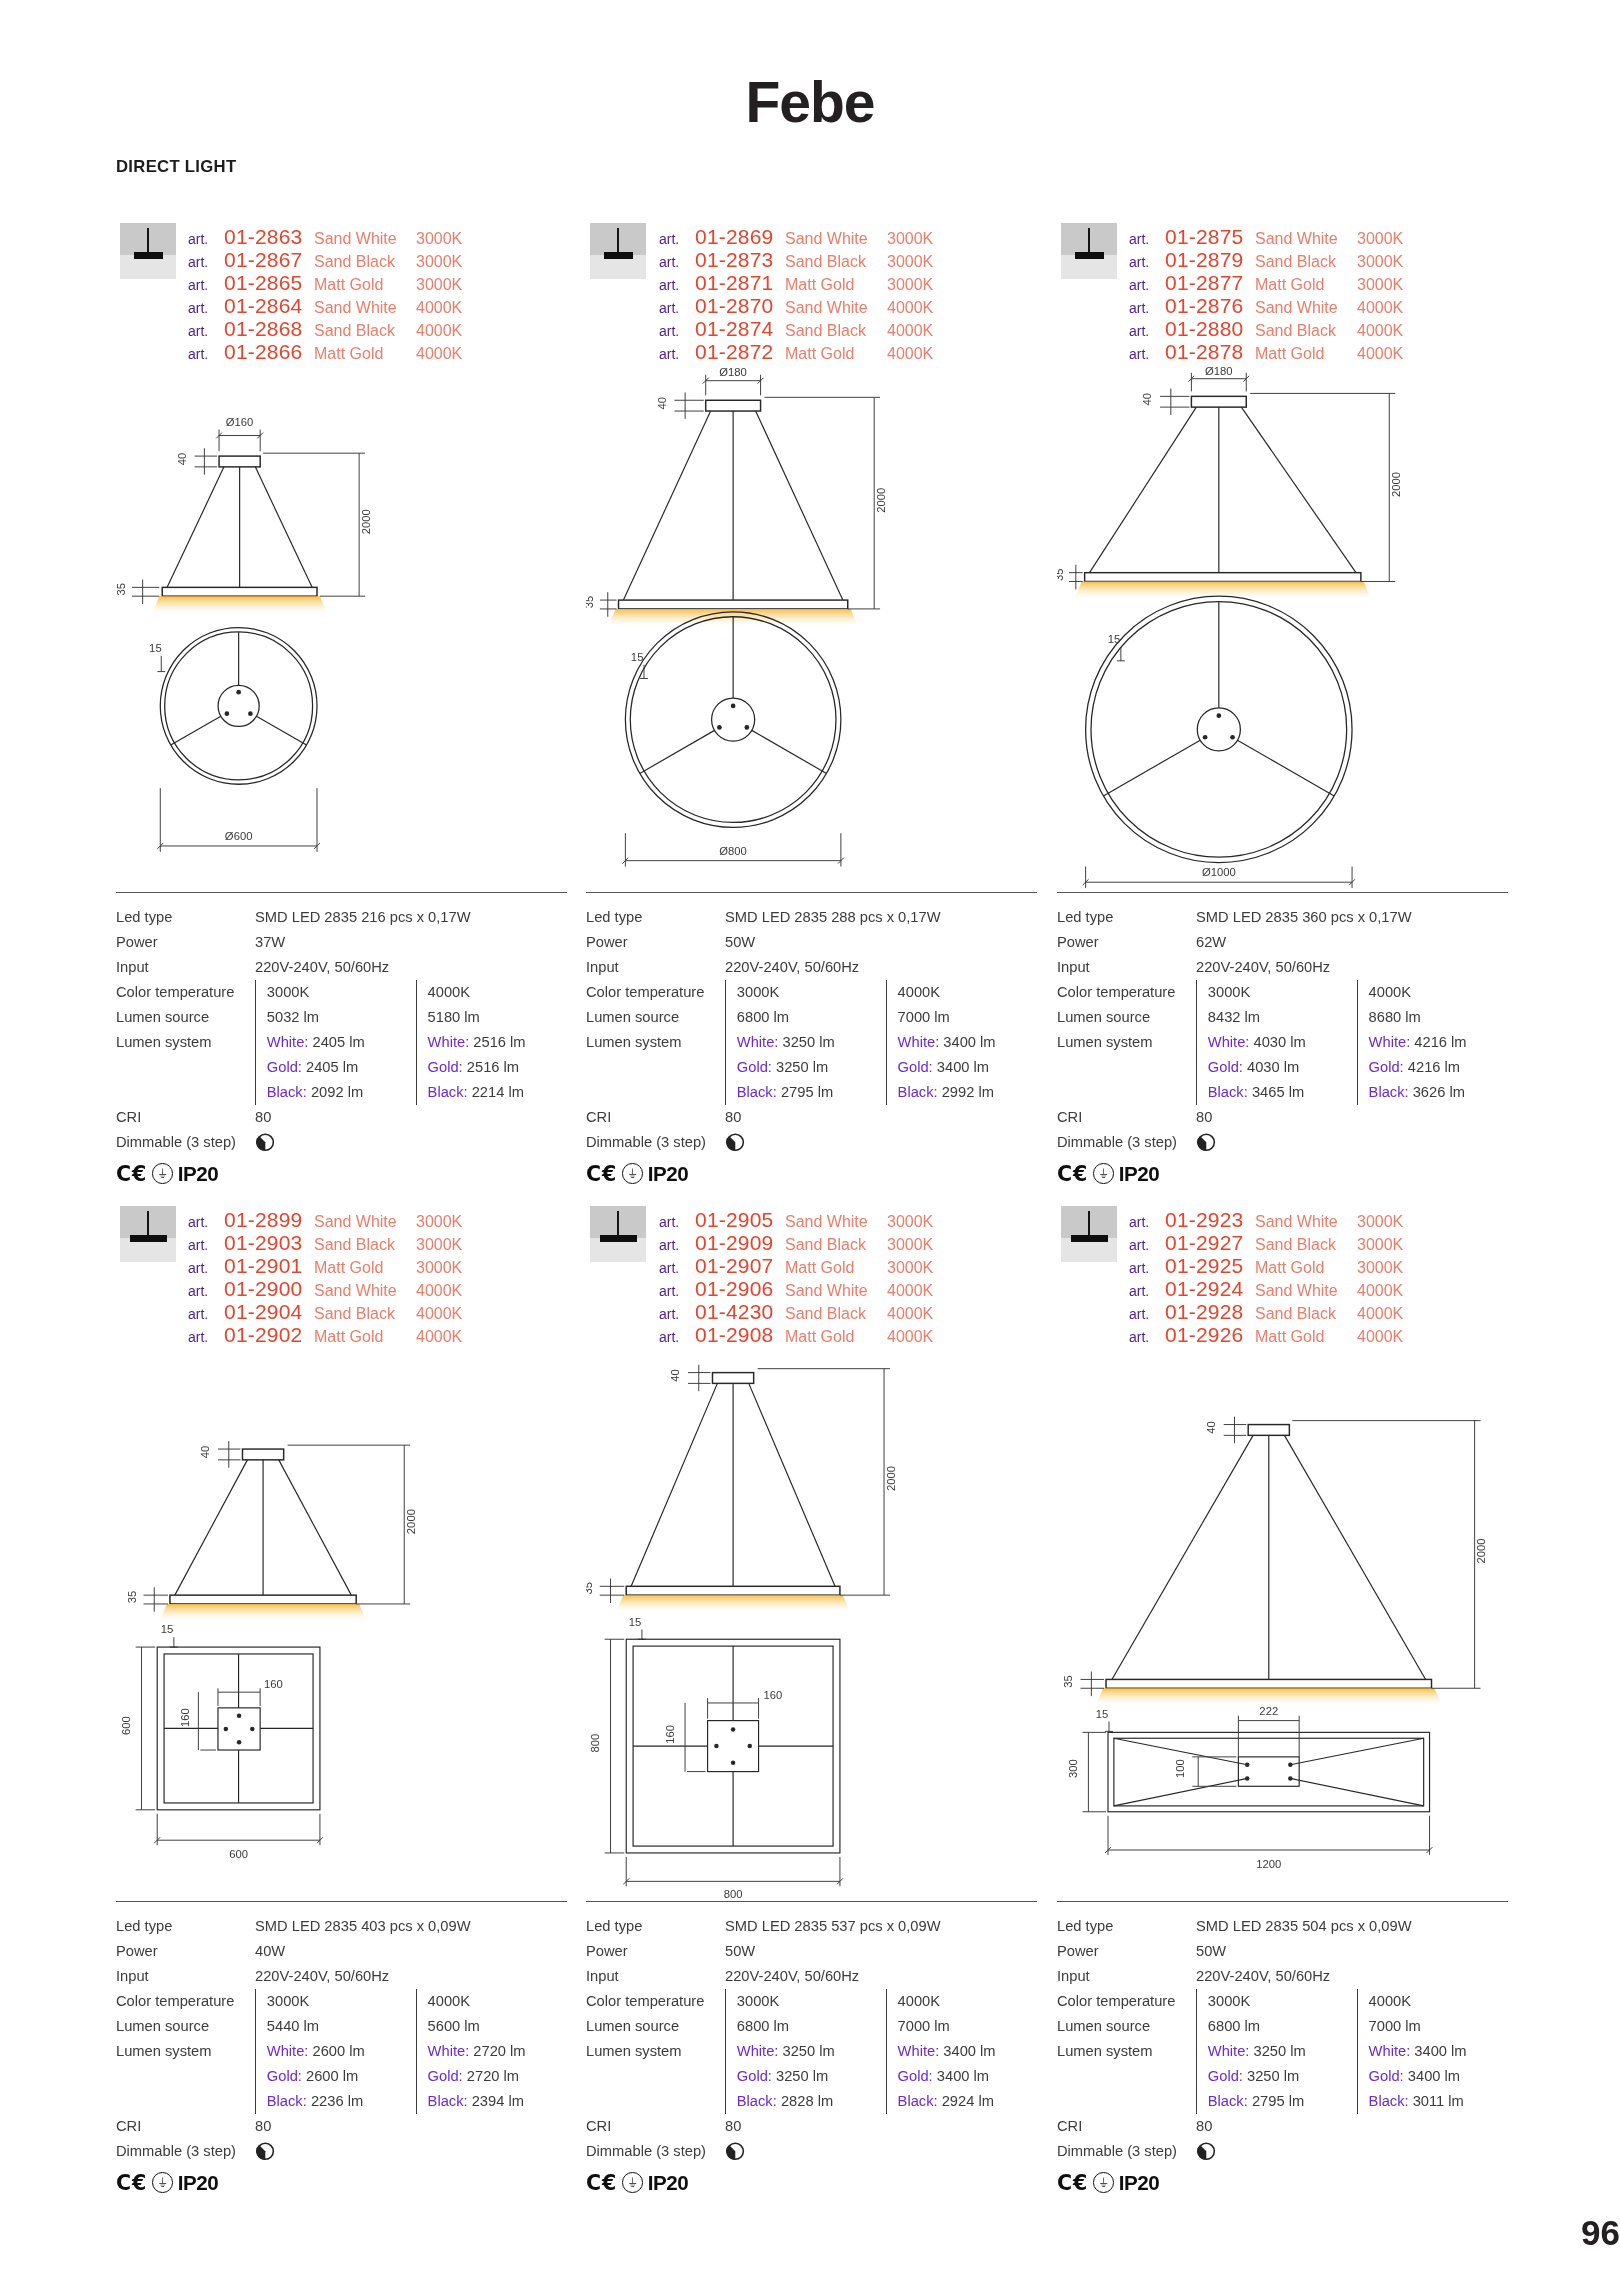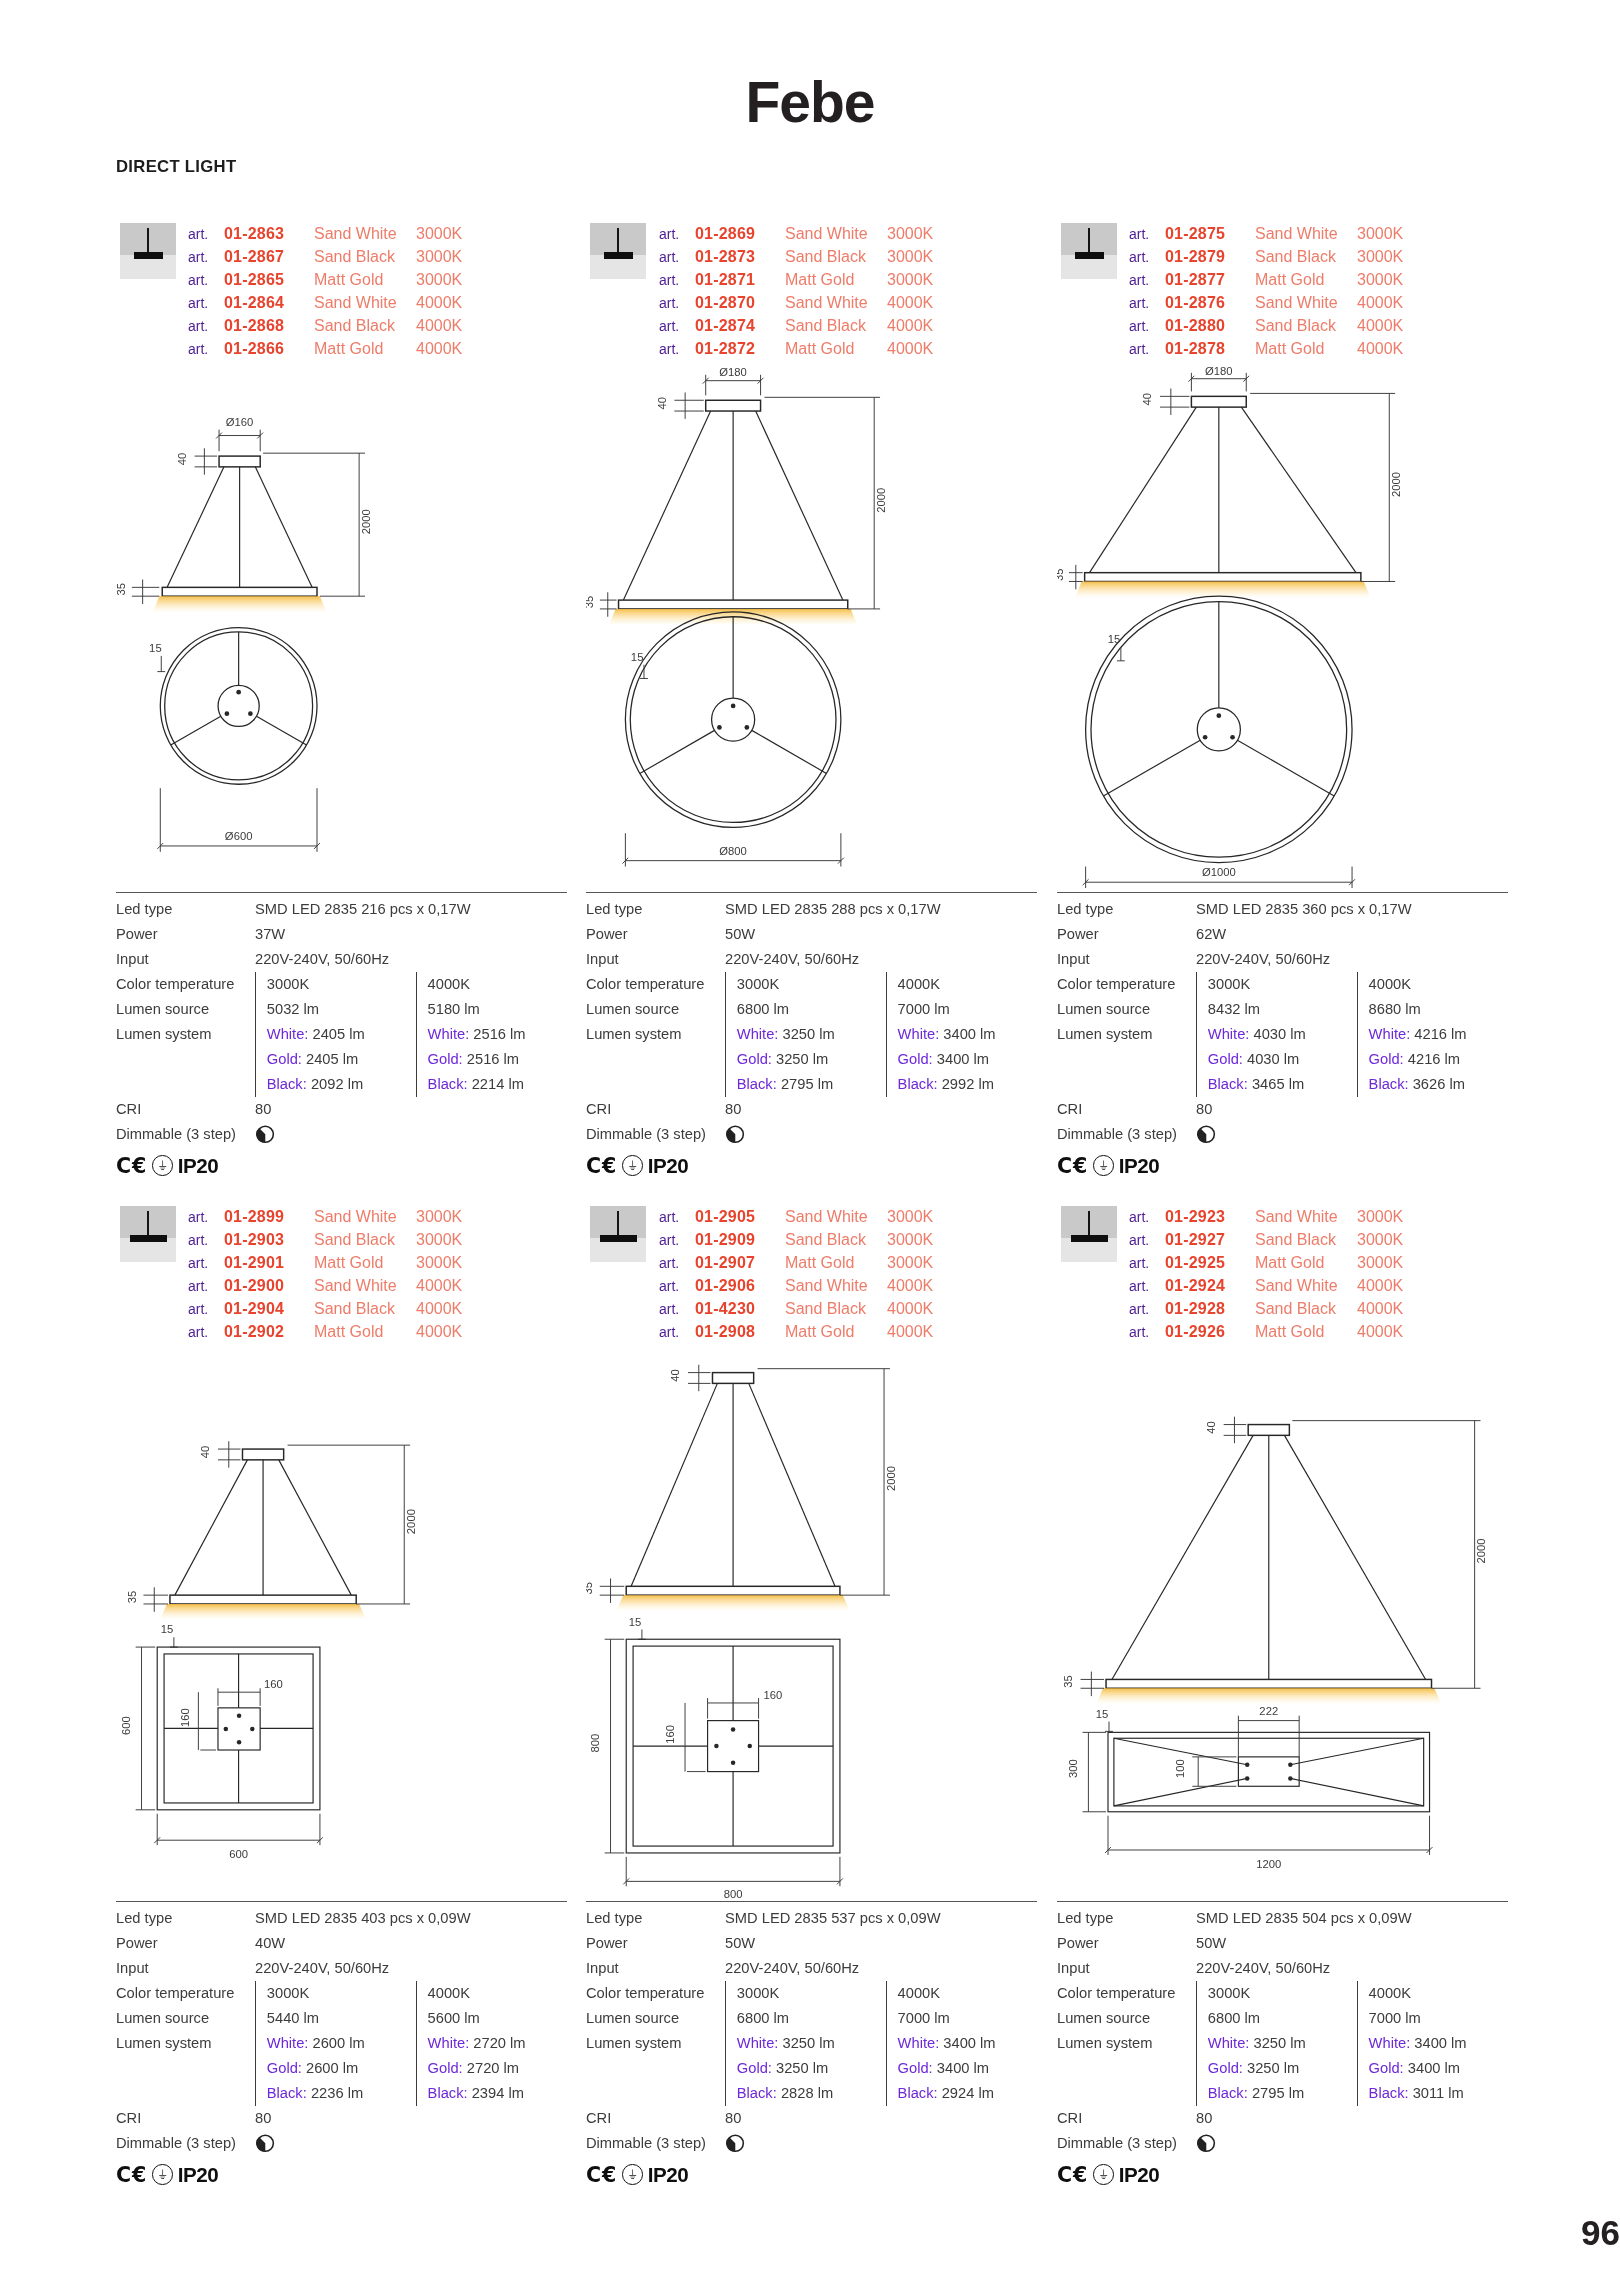--- a/index.html
+++ b/index.html
@@ -12,36 +12,36 @@
   
   .thumb{position:absolute;width:56px;height:56px;
          background:linear-gradient(#c9c9c9 0 58%,#e5e5e5 58% 100%)}
   .thumb .stem{width:2.9px;height:24.5px;background:#141414;margin:4.9px auto 0}
   .thumb .bar{width:29px;height:6.9px;background:#0e0e0e;margin:0 auto}
   .thumb.wide .bar{width:37px}
   
   .articles{position:absolute;width:392px}
   .arow{display:flex;align-items:baseline;height:23px}
   .a-art{width:36px;font-size:14px;color:#4c1d95}
-  .a-code{width:90px;font-size:16px;font-weight:700;color:#e8432d;letter-spacing:0.2px}
+  .a-code{width:90px;font-size:21px;font-weight:400;color:#e8432d;letter-spacing:0.2px}
   .a-fin{width:102px;font-size:16px;color:#ee7c69}
   .a-temp{font-size:16px;color:#ee7c69}
   
   .draw{position:absolute}
   .draw line{stroke:#3c3c3c;stroke-width:1}
   .draw .o{stroke:#272727;stroke-width:1.5}
   .draw rect.o{fill:#fff}
   .draw .c{stroke:#272727;stroke-width:1.2}
   .draw circle.o{fill:none;stroke-width:1.3}
   .draw rect.p{fill:none;stroke:#272727;stroke-width:1.2}
   .draw text{font-size:11.5px;fill:#3c3c3c;font-family:"Liberation Sans",sans-serif}
   .draw .dot{fill:#272727;stroke:none}
   .draw polygon{stroke:none}
   
-  .spec{position:absolute;width:451px;border-top:1.3px solid #555;padding-top:4px;
+  .spec{position:absolute;width:451px;border-top:1.3px solid #555;padding-top:12px;
         font-size:14.7px;color:#3c3c3c}
   .srow{display:flex;line-height:25px}
   .slabel{width:139px}
   .sval{flex:1}
   .smid{display:flex;line-height:25px}
   .smid .c0{width:139px}
   .smid .c1{width:149px;border-left:1.4px solid #3c3c3c;padding-left:10.8px}
   .smid .c2{flex:1;border-left:1.4px solid #3c3c3c;padding-left:10.8px}
   .lsys b{font-weight:400;color:#6d28d9}
   .dimrow .sval{display:flex;align-items:center}

